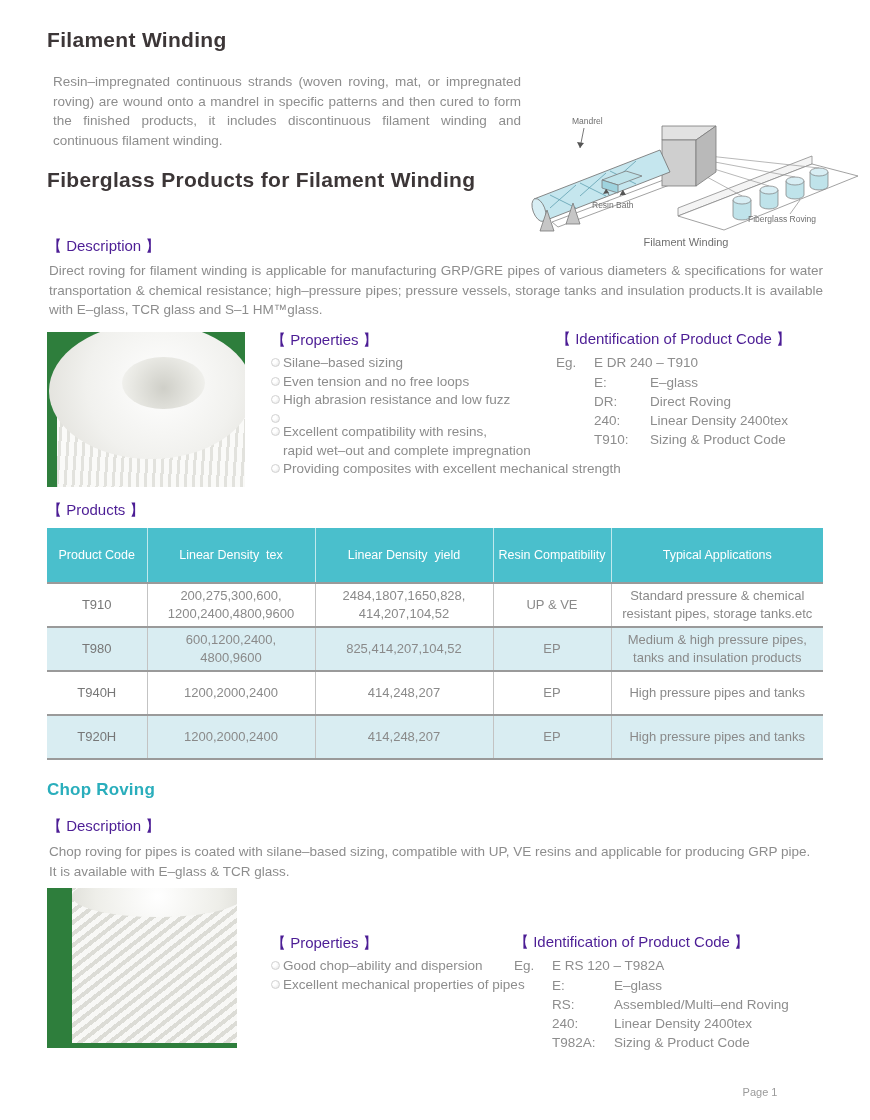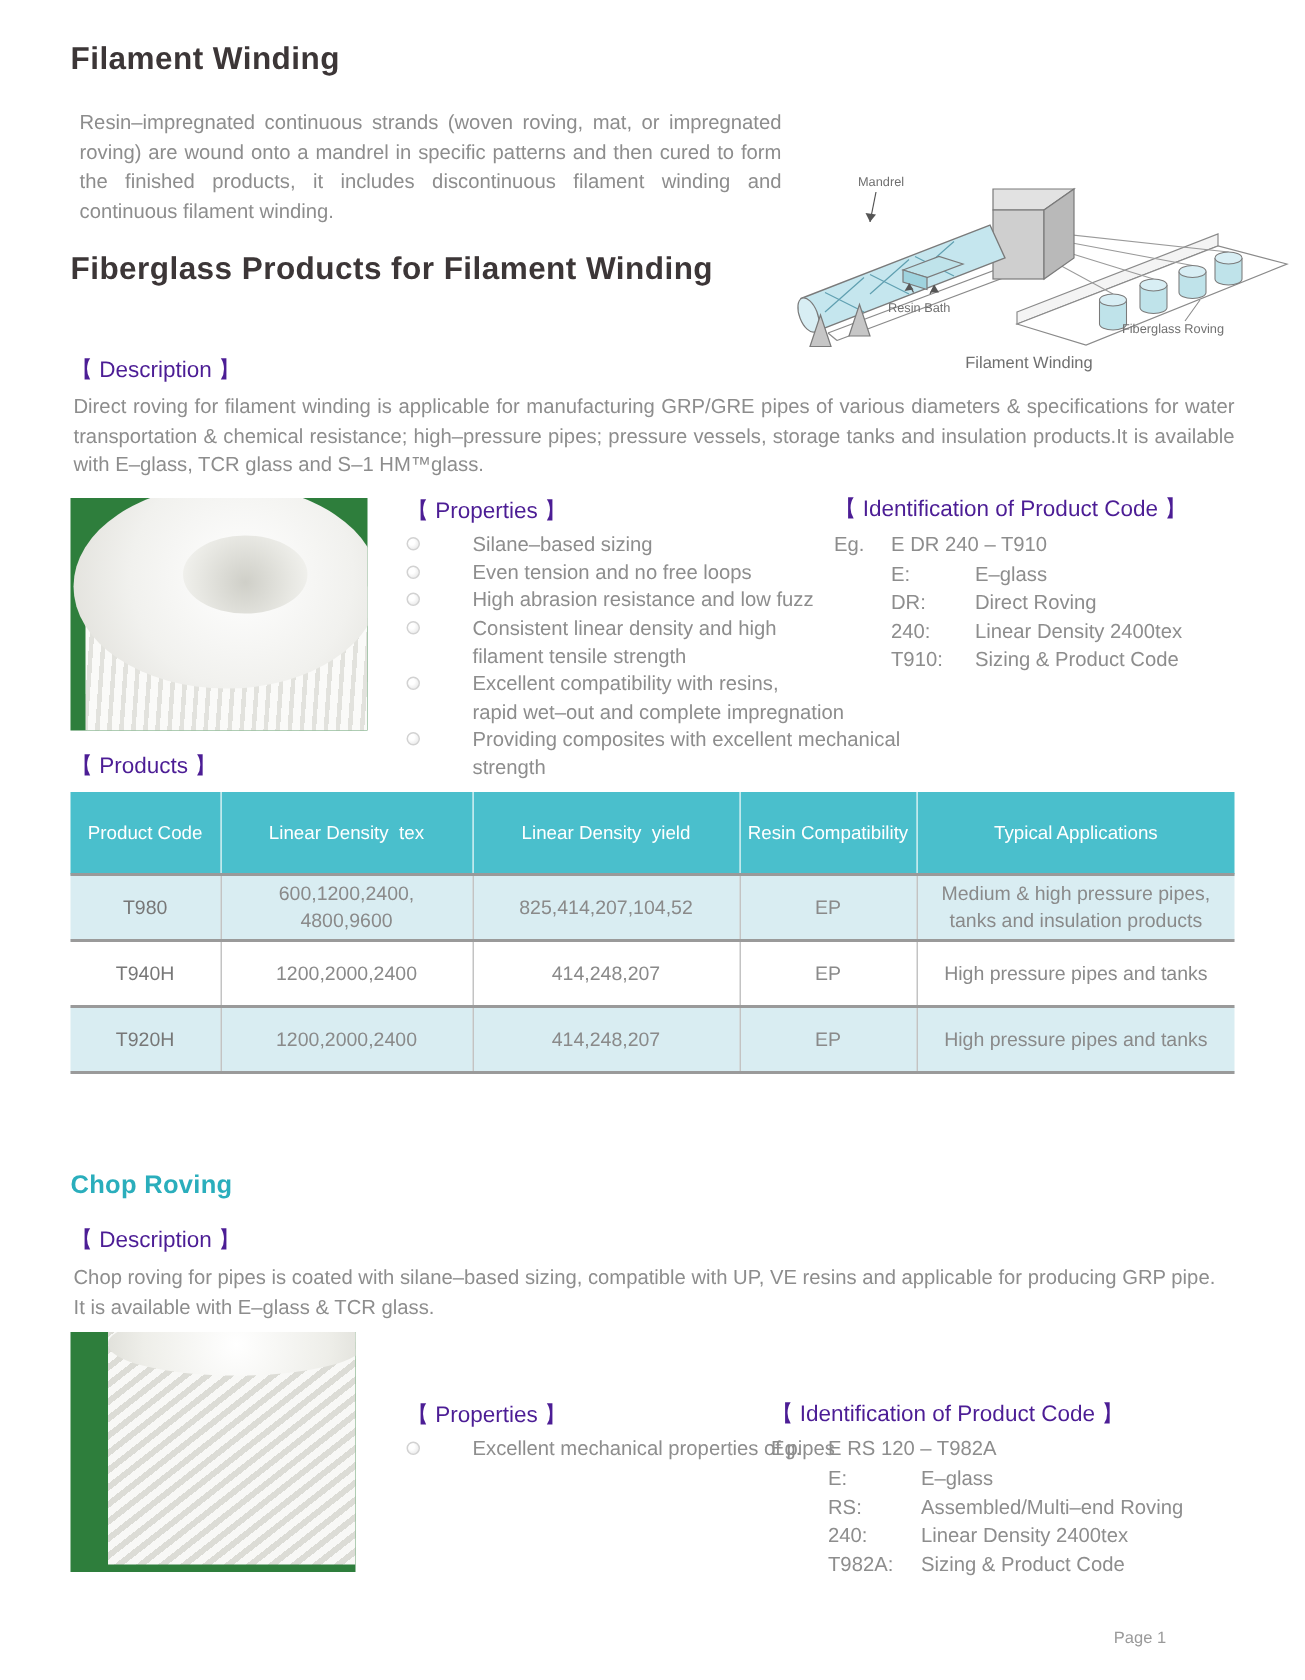--- a/index.html
+++ b/index.html
@@ -43,21 +43,21 @@
     background:radial-gradient(circle at 50% 60%, #cfcfc8 0%, #e8e8e3 60%, #f7f7f4 100%); }
   .roving-tex { position:absolute; left:13%; top:0; width:87%; height:97%;
     background:repeating-linear-gradient(-38deg,#f8f8f6 0 5px,#dcdcd6 5px 9px); }
   .roving-top { position:absolute; left:13%; top:-8%; width:90%; height:26%; border-radius:50%;
     background:radial-gradient(circle at 50% 50%, #ffffff 0%, #eeeee9 70%, #e0e0da 100%); }
 
   
   .props { width:362px; }
   .props-h { margin-bottom:4px; }
   .props ul { list-style:none; }
-  .props li { display:flex; align-items:flex-start; font-size:13.5px; color:#8d8d8d; line-height:1.38;gap:32px; }
+  .props li { display:flex; align-items:flex-start; font-size:13.5px; color:#8d8d8d; line-height:1.38; }
   .bullet { flex:0 0 auto; width:9px; height:9px; border-radius:50%; margin:4px 3px 0 0;
     border:1.5px solid #d2d2d2; background:radial-gradient(circle at 35% 35%, #ffffff 30%, #e2e2e2 100%); }
   #direct-props { left:271px; top:331px; }
   #chop-props { left:271px; top:934px; }
 
   
   .ident { font-size:13.5px; color:#8d8d8d; }
   .ident .ident-h { margin-bottom:5px; }
   .ident .eg-row { display:grid; grid-template-columns:38px auto; line-height:1.4; }
   .ident .kv { display:grid; grid-template-columns:56px auto; margin-left:38px; line-height:1.42; }
@@ -186,22 +186,20 @@
       <li>
           <span class="bullet"></span>
           <span class="pre">Even tension and no free loops</span>
         </li>
       <li>
           <span class="bullet"></span>
           <span class="pre">High abrasion resistance and low fuzz</span>
         </li>
       <li>
           <span class="bullet"></span>
-          <span class="pre">Consistent linear density and high
-filament tensile strength</span>
         </li>
       <li>
           <span class="bullet"></span>
           <span class="pre">Excellent compatibility with resins,
 rapid wet–out and complete impregnation</span>
         </li>
       <li>
           <span class="bullet"></span>
           <span class="pre">Providing composites with excellent mechanical strength</span>
         </li>
@@ -244,20 +242,29 @@
     <thead>
       <tr>
         <th>Product Code</th>
         <th>Linear Density  tex</th>
         <th>Linear Density  yield</th>
         <th>Resin Compatibility</th>
         <th>Typical Applications</th>
       </tr>
     </thead>
     <tbody>
+      <tr>
+        <td class="pre">T910</td>
+        <td class="pre">200,275,300,600,
+1200,2400,4800,9600</td>
+        <td class="pre">2484,1807,1650,828,
+414,207,104,52</td>
+        <td class="pre">UP &amp; VE</td>
+        <td>Standard pressure &amp; chemical resistant pipes, storage tanks.etc</td>
+      </tr>
       <tr class="alt">
         <td class="pre">T980</td>
         <td class="pre">600,1200,2400,
 4800,9600</td>
         <td class="pre">825,414,207,104,52</td>
         <td class="pre">EP</td>
         <td>Medium &amp; high pressure pipes, tanks and insulation products</td>
       </tr>
       <tr>
         <td class="pre">T940H</td>
@@ -284,20 +291,24 @@
   <div class="abs photo" id="photo-chop">
     <div class="roving-tex"></div>
     <div class="roving-top"></div>
   </div>
 
   <div class="abs props" id="chop-props">
     <div class="h-bracket props-h">【 Properties 】</div>
     <ul>
       <li>
           <span class="bullet"></span>
+          <span class="pre">Good chop–ability and dispersion</span>
+        </li>
+      <li>
+          <span class="bullet"></span>
           <span class="pre">Excellent mechanical properties of pipes</span>
         </li>
     </ul>
   </div>
 
   <div class="abs ident" id="chop-ident">
     <div class="h-bracket ident-h">【 Identification of Product Code 】</div>
     <div class="eg-row">
       <span>Eg.</span>
       <span>E RS 120 – T982A</span>

